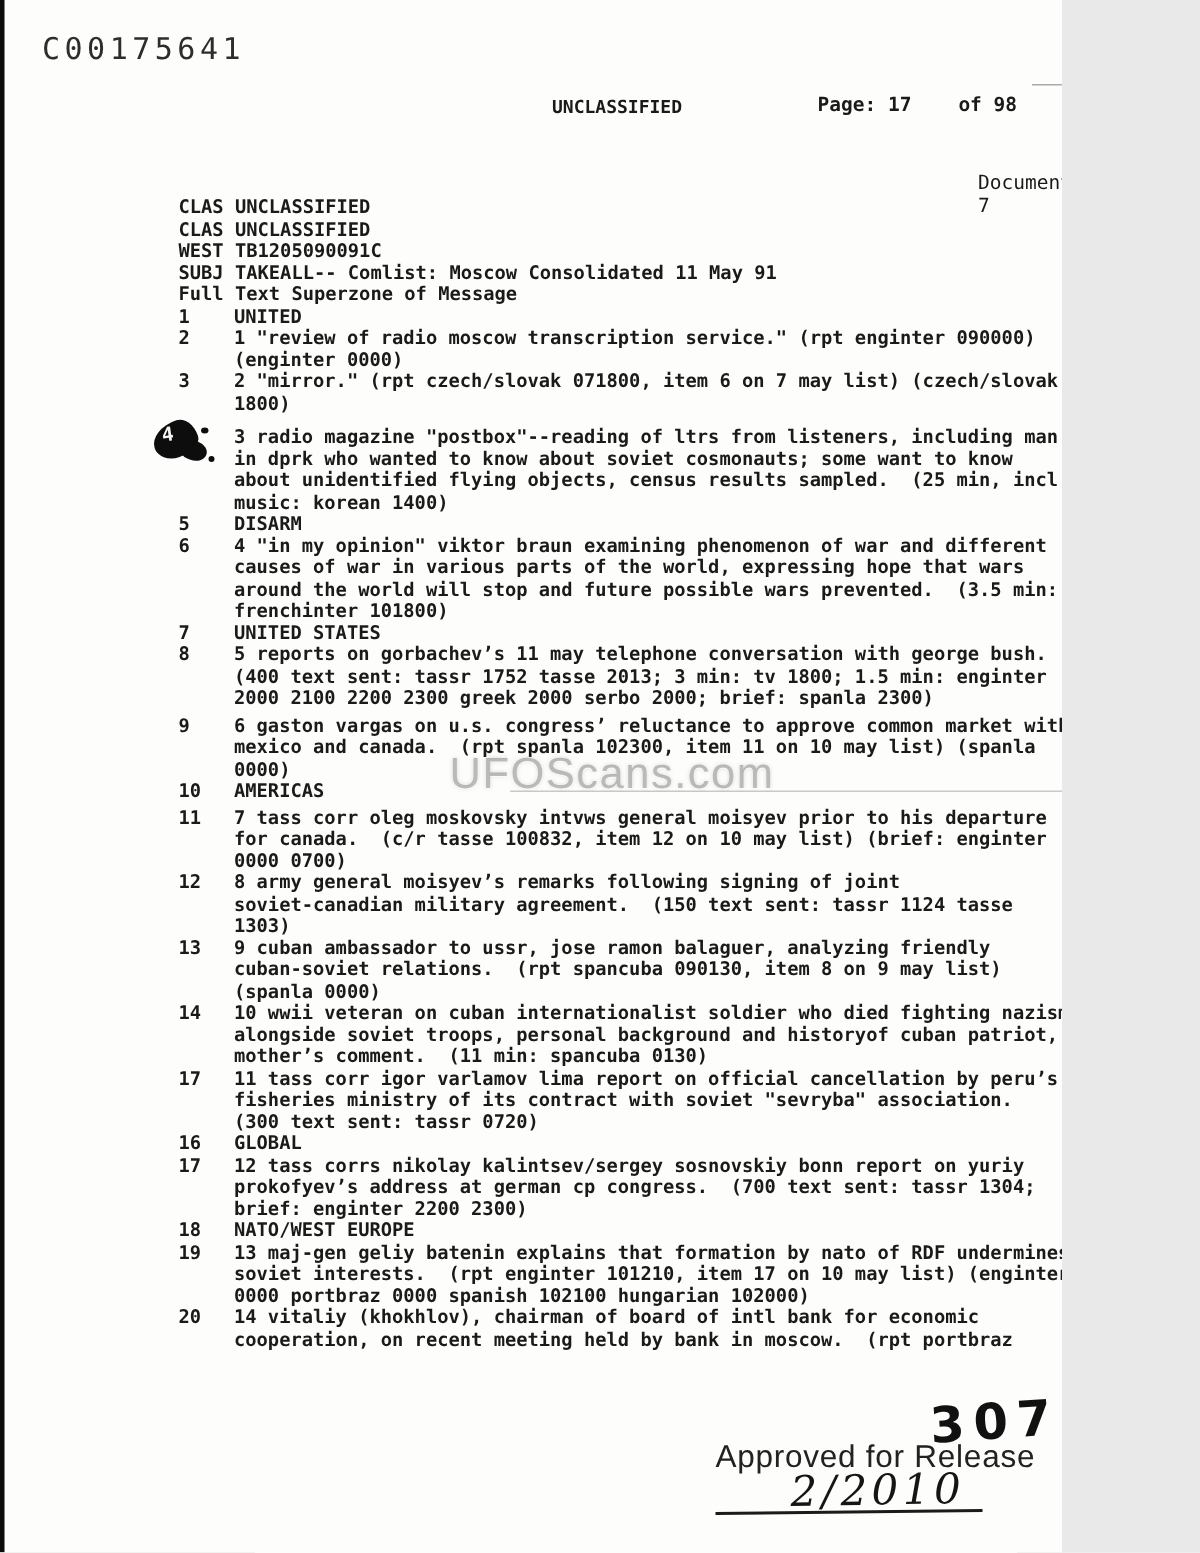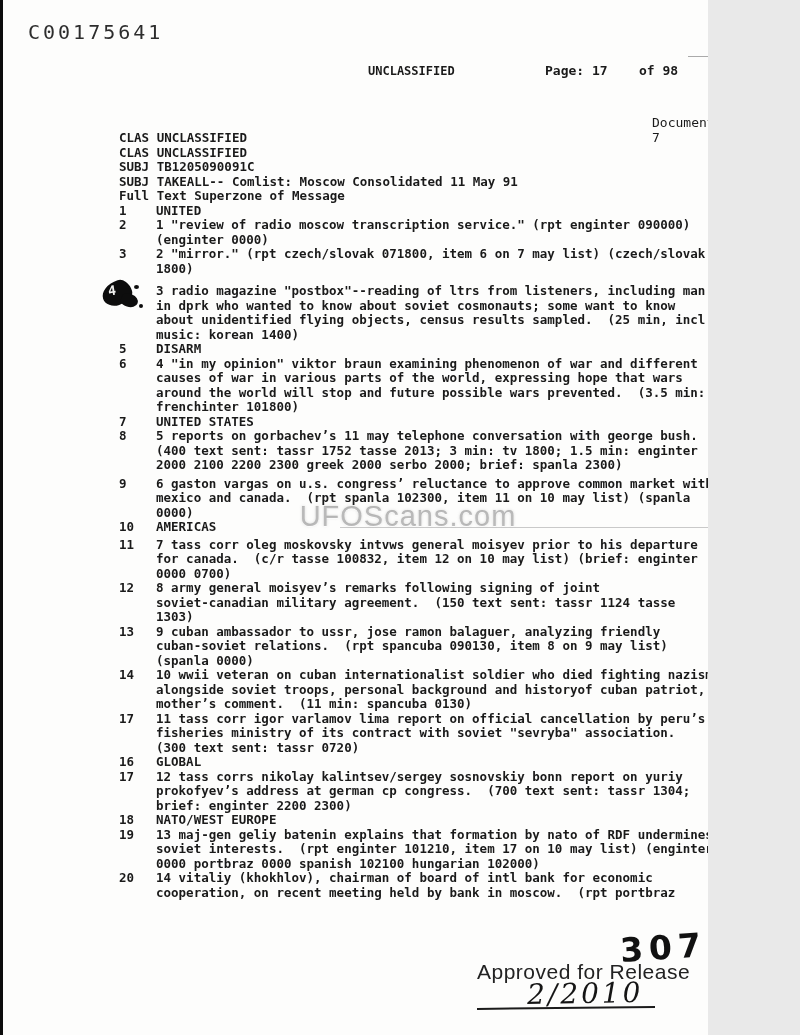--- a/index.html
+++ b/index.html
@@ -68,21 +68,21 @@
 
   <div class="scan-id">C00175641</div>
   <div class="page-line">Page: 17    of 98</div>
   <div class="classification">UNCLASSIFIED</div>
   <div class="doc-label">Document 7</div>
 
   <div class="body">
     <div id="header-lines">
         <div class="hline">CLAS UNCLASSIFIED</div>
         <div class="hline">CLAS UNCLASSIFIED</div>
-        <div class="hline">SUBJ TB1205090091C</div>
+        <div class="hline">WEST TB1205090091C</div>
         <div class="hline">SUBJ TAKEALL-- Comlist: Moscow Consolidated 11 May 91</div>
         <div class="hline">Full Text Superzone of Message</div>
       </div>
     <div id="items">
         <div class="item">
           <span class="num">1</span>
           <span class="txt">UNITED</span>
         </div>
         <div class="item">
           <span class="num">2</span>

